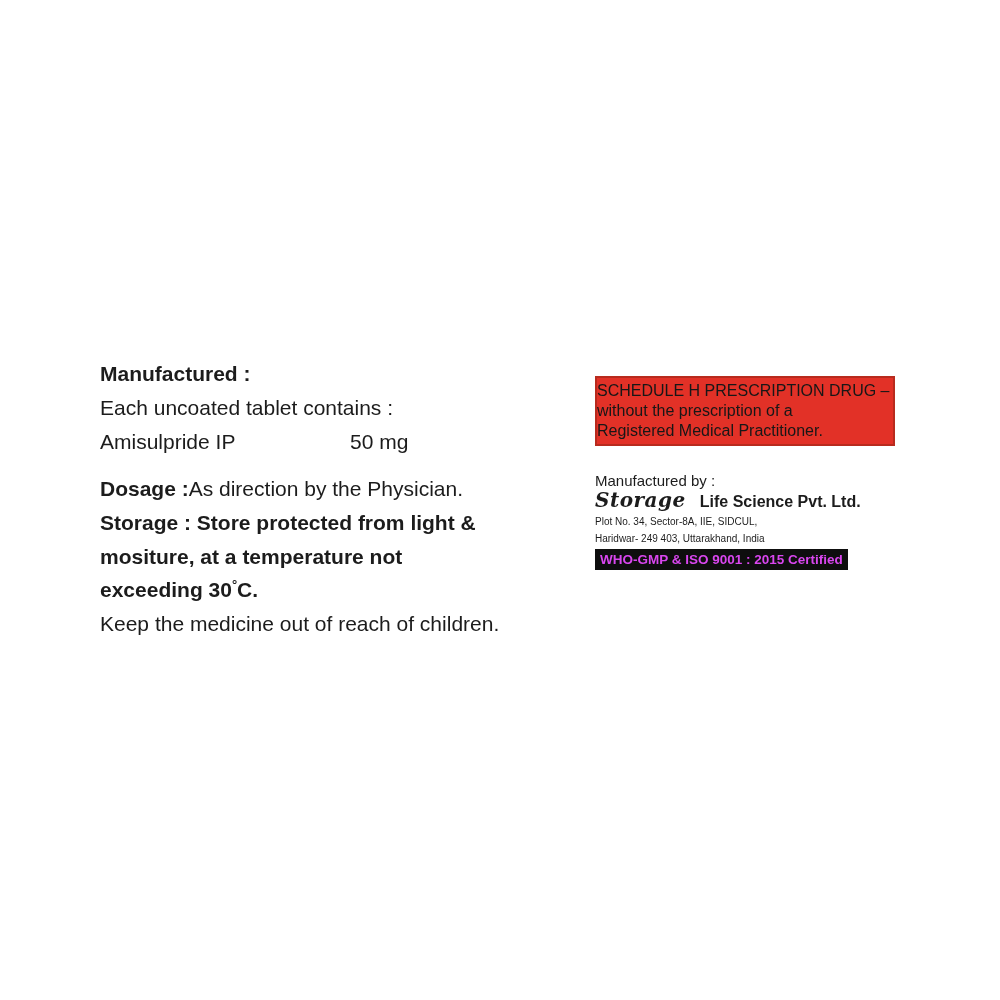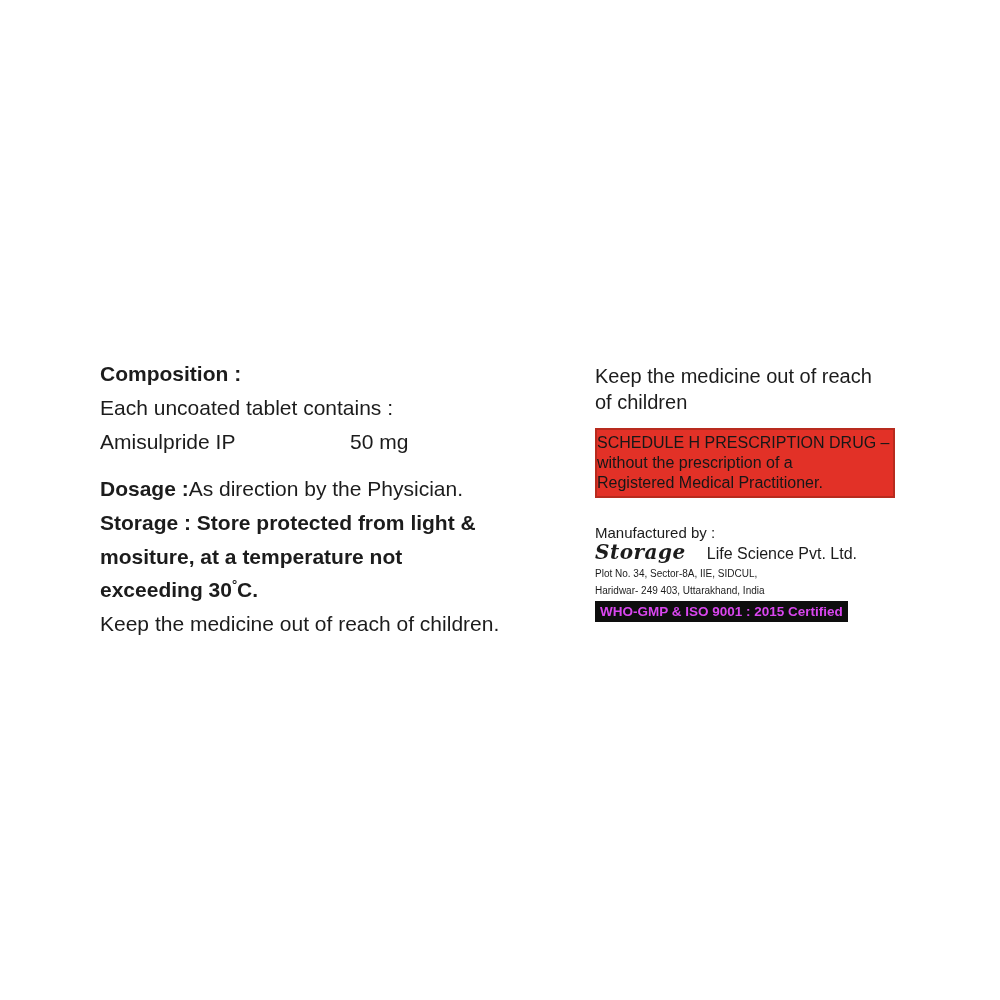--- a/index.html
+++ b/index.html
@@ -85,23 +85,23 @@
     white-space: nowrap;
   }
   .brand {
     font-family: "DejaVu Serif", serif;
     font-style: italic;
     font-weight: bold;
     font-size: 20px;
     letter-spacing: 0.5px;
   }
   .brand-suffix {
-    font-weight: normal;
+    font-weight: bold;
     font-size: 16px;
-    margin-left: 21px;
+    margin-left: 14px;
   }
   .address-line {
     font-size: 10px;
     line-height: 17px;
     white-space: nowrap;
   }
   .cert-bar {
     display: inline-block;
     margin-top: 2px;
     background: #0e0e0e;
@@ -112,44 +112,40 @@
     padding: 2px 5px;
     white-space: nowrap;
   }
 </style>
 </head>
 <body>
 
 <div class="canvas">
 
   <section class="left-col">
-    <div class="line bold">Composition :</div>
+    <div class="line bold">Manufactured :</div>
     <div class="line">Each uncoated tablet contains :</div>
     <div class="line ingredient-row">
       <span class="ing-name">Amisulpride IP</span>
       <span>50 mg</span>
     </div>
     <div class="line dosage-line">
       <span class="bold">Dosage :</span><span class="dosage-text">As direction by the Physician.</span>
     </div>
     <div class="storage-block">
       <div class="sline">Storage : Store protected from light &amp;</div>
       <div class="sline">mositure, at a temperature not</div>
       <div class="sline">
         <span>exceeding 30</span><span class="degree-sup">°</span><span>C.</span>
       </div>
     </div>
     <div class="line">Keep the medicine out of reach of children.</div>
   </section>
 
   <section class="right-col">
-    <div class="keep-notice">
-      <div>Keep the medicine out of reach</div>
-      <div>of children</div>
-    </div>
 
     <div class="schedule-box">
       <div class="wline">SCHEDULE H PRESCRIPTION DRUG –</div>
       <div class="wline">without the prescription of a</div>
       <div class="wline">Registered Medical Practitioner.</div>
     </div>
 
     <div class="mfg-block">
       <div class="mfg-label">Manufactured by :</div>
       <div class="brand-line">

